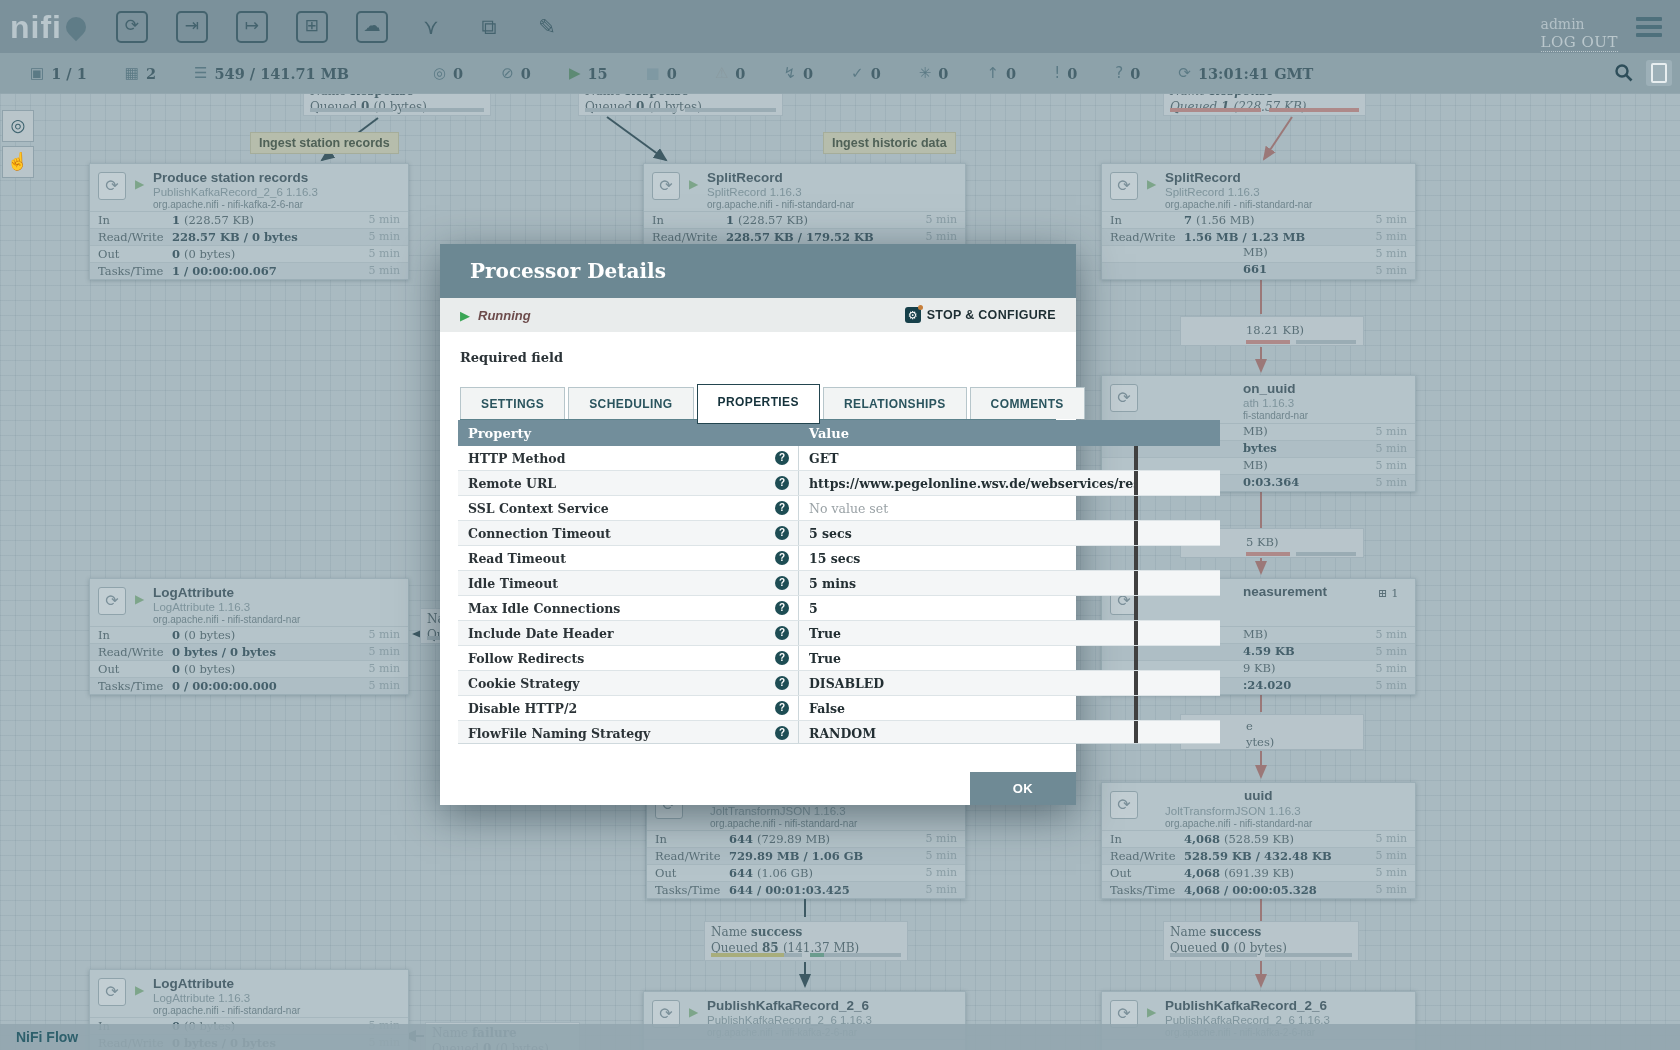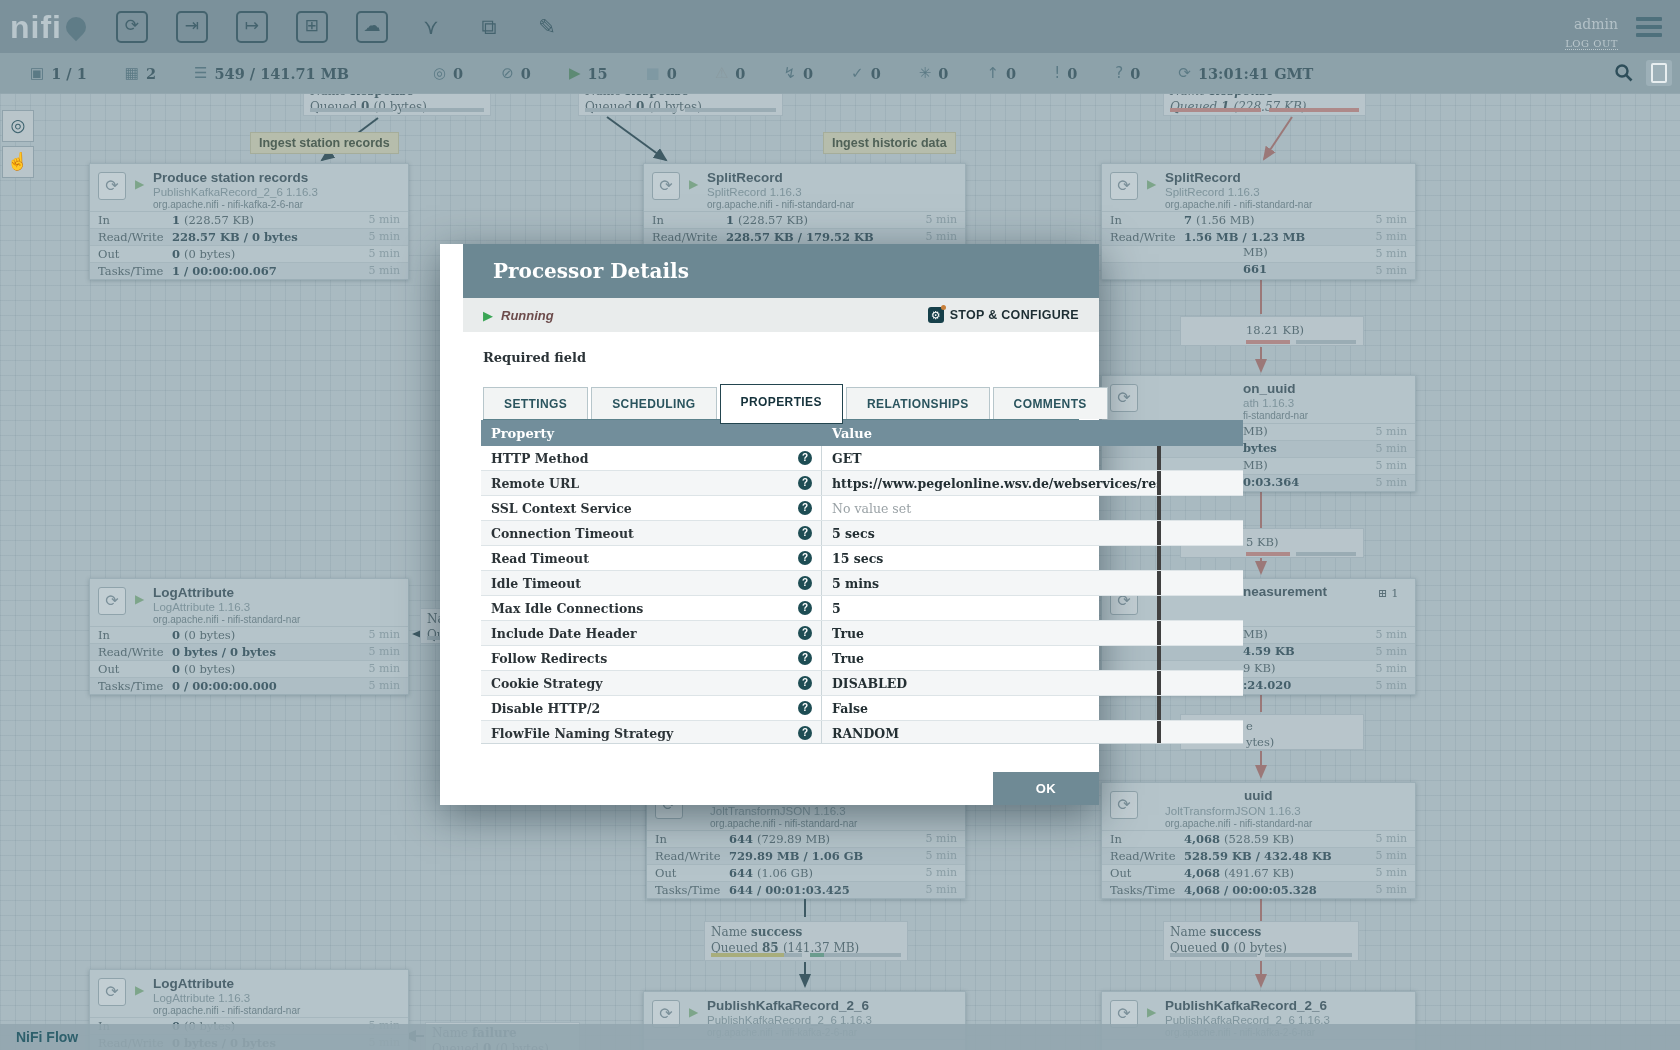--- a/index.html
+++ b/index.html
@@ -58,23 +58,23 @@
   #logo{display:flex;align-items:center;margin-left:10px;margin-right:30px;}
   #logo .logo-text{font-size:32px;font-weight:bold;color:#b9c6cc;letter-spacing:1px;line-height:1;text-align:center;}
   #logo .drop{width:20px;height:20px;margin-left:4px;background:#5f7c87;
        border-radius:50% 50% 50% 0;transform:rotate(-45deg);}
   #toolbar{display:flex;align-items:center;gap:28px;}
   .tb-icon{min-width:30px;height:34px;display:flex;align-items:center;justify-content:center;
        color:#44636e;font-size:21px;cursor:pointer;}
   .tb-icon.boxed span{display:inline-block;width:28px;height:28px;border:2px solid #44636e;border-radius:5px;
        font-size:17px;line-height:26px;text-align:center;}
   #topbar-right{margin-left:auto;display:flex;align-items:center;gap:14px;margin-right:14px;}
-  #user-block{text-align:right;font-family:"DejaVu Serif",serif;margin-top:14px;}
+  #user-block{text-align:left;font-family:"DejaVu Serif",serif;margin-top:14px;}
   #user-name{color:#b3c1c7;font-size:14px;}
-  #logout{color:#bac7cc;font-size:10px;letter-spacing:.5px;border-bottom:1px dotted #bac7cc;cursor:pointer;}
+  #logout{color:#bac7cc;font-size:15px;letter-spacing:.5px;border-bottom:1px dotted #bac7cc;cursor:pointer;}
   #hamburger{display:flex;flex-direction:column;gap:4px;cursor:pointer;padding:4px;}
   #hamburger div{width:26px;height:4px;background:#4e707c;border-radius:1px;}
 
   
   #statusbar{position:absolute;left:0;top:53px;width:100%;height:41px;background:#8da2aa;z-index:5;
        border-bottom:1px solid #93a7af;display:flex;align-items:center;padding-left:30px;box-sizing:border-box;gap:38px;}
   .st-item{display:flex;align-items:center;gap:7px;font-family:"DejaVu Serif",serif;
        font-weight:bold;font-size:14.5px;color:#47636d;white-space:nowrap;}
   .st-icon{font-size:15px;color:#5b7a85;font-family:"DejaVu Sans",sans-serif;font-weight:normal;}
   .st-item.wide{margin-right:46px;}
@@ -84,21 +84,21 @@
        display:flex;align-items:center;justify-content:center;}
   #panel-btn .pg{width:12px;height:16px;border:2px solid #e8eef0;border-radius:2px;background:transparent;}
 
   
   #bottombar{position:absolute;left:0;top:1024px;width:100%;height:26px;z-index:3;
        background:rgba(146,166,175,.9);display:flex;align-items:center;}
   #breadcrumb{margin-left:16px;font-weight:bold;font-size:14px;color:#2e606c;}
 
   
   #modal{position:absolute;left:440px;top:244px;width:636px;height:561px;z-index:10;background:#fff;
-       box-shadow:0 10px 40px rgba(15,35,45,.5);padding-left:23px;}
+       box-shadow:0 10px 40px rgba(15,35,45,.5);}
   #modal-header{height:54px;background:#6c8893;display:flex;align-items:center;}
   #modal-title{margin-left:30px;color:#fff;font-family:"DejaVu Serif",serif;font-weight:bold;font-size:20px;}
   #modal-status{height:34px;background:#e9ecec;display:flex;align-items:center;padding:0 20px;}
   #status-play{color:#3aa655;font-size:13px;margin-right:8px;}
   #status-text{font-weight:bold;font-size:13px;color:#6d4c4c;font-style:italic;}
   #stop-configure{margin-left:auto;display:flex;align-items:center;gap:6px;cursor:pointer;}
   #gear-icon{position:relative;width:16px;height:16px;background:#16404a;border-radius:3px;color:#fff;
        font-size:11px;line-height:16px;text-align:center;}
   #gear-icon i{position:absolute;right:-2px;top:-2px;width:5px;height:5px;background:#c77f3a;border-radius:50%;}
   #stop-configure span.lbl{font-weight:bold;font-size:12.5px;color:#1d2e33;letter-spacing:.3px;}
@@ -333,21 +333,21 @@
           <span class="pr-val"><b>4,068 </b><span>(528.59 KB)</span></span>
           <span class="pr-win">5 min</span>
         </div>
         <div class="proc-row">
           <span class="pr-lbl">Read/Write</span>
           <span class="pr-val"><b>528.59 KB / 432.48 KB</b></span>
           <span class="pr-win">5 min</span>
         </div>
         <div class="proc-row">
           <span class="pr-lbl">Out</span>
-          <span class="pr-val"><b>4,068 </b><span>(491.67 KB)</span></span>
+          <span class="pr-val"><b>4,068 </b><span>(691.39 KB)</span></span>
           <span class="pr-win">5 min</span>
         </div>
         <div class="proc-row">
           <span class="pr-lbl">Tasks/Time</span>
           <span class="pr-val"><b>4,068 / 00:00:05.328</b></span>
           <span class="pr-win">5 min</span>
         </div>
       </div>
     </div>
     <div class="fragment t1" style="left: 1244px; top: 788px;">uuid</div>

